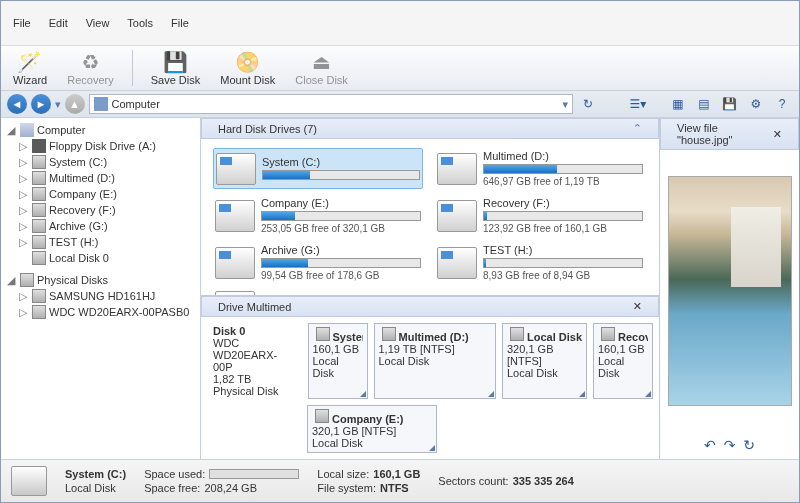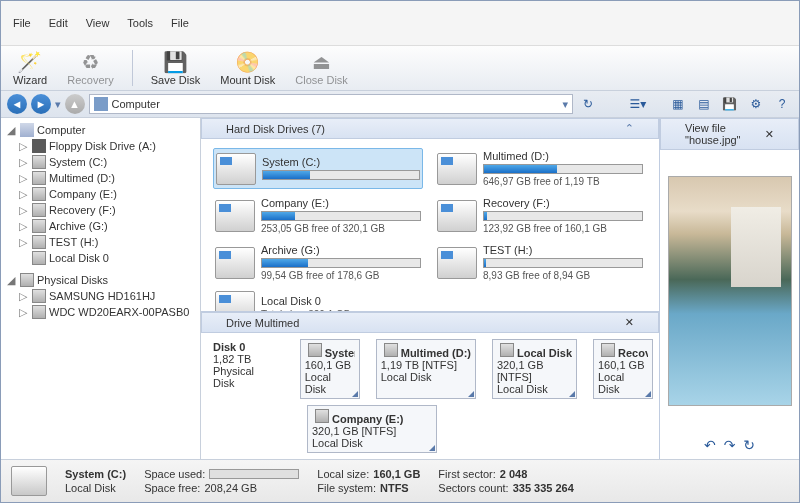--- a/index.html
+++ b/index.html
@@ -19,35 +19,35 @@
 .main{flex:1;display:flex;overflow:hidden}
 .tree{width:200px;border-right:1px solid #c8d0dc;overflow:auto;padding:4px}
 .tnode{display:flex;align-items:center;padding:1px 2px;white-space:nowrap}
 .tnode.root{font-weight:normal}
 .arr{width:10px;display:inline-block;color:#777}
 .dicon{width:14px;height:14px;margin:0 3px;background:#888;display:inline-block}
 .dicon.comp{background:linear-gradient(#d0d8e8,#a0b0d0)}
 .dicon.drive{background:linear-gradient(#e0e0e0,#b0b0b0);border:1px solid #888}
 .dicon.floppy{background:#5a5a5a}
 .center{flex:1;display:flex;flex-direction:column;overflow:hidden}
-.secthdr{background:linear-gradient(#e8eef8,#d8e2f2);border:1px solid #c0cce0;padding:3px 24px;color:#1a3a6a;display:flex;justify-content:space-between;align-items:center}
+.secthdr{background:linear-gradient(#e8eef8,#d8e2f2);border:1px solid #c0cce0;padding:3px 16px;color:#1a3a6a;display:flex;justify-content:space-between;align-items:center}
 .drives{flex:1;overflow:auto;padding:6px}
 .drow{display:flex;flex-wrap:wrap}
 .drv{width:210px;display:flex;align-items:center;margin:3px 6px;padding:2px;cursor:pointer}
 .drv.sel{background:#cce4f7;border:1px solid #7ab8e8;border-radius:2px}
 .dimg{width:40px;height:32px;background:linear-gradient(#fff,#d0d0d0);border:1px solid #999;border-radius:2px;margin-right:6px;position:relative}
 .dimg::before{content:"";position:absolute;top:3px;left:3px;width:12px;height:8px;background:#4a8fd8}
 .dinfo{flex:1}
 .dname{font-size:11px;margin-bottom:2px}
 .dbar{height:10px;background:#e8e8e8;border:1px solid #999;position:relative;margin-bottom:2px}
 .dfill{height:100%;background:linear-gradient(#4fa8e8,#1a6fc8)}
 .dfree{font-size:10px;color:#555}
 .subhdr{color:#1a3a6a;padding:4px 8px;border-bottom:1px solid #d0d8e8;display:flex;justify-content:space-between}
 .dm{border-top:1px solid #c0cce0}
-.dmbody{display:flex;padding:6px;gap:16px}
+.dmbody{display:flex;padding:6px;gap:6px}
 .dmdisk{width:100px;padding:2px 6px}
 .dmpart{width:80px;border:1px solid #b0b8c8;padding:3px 4px;font-size:10px;position:relative;background:#f5f7fa}
 .dmpart .pn{font-weight:bold;white-space:nowrap;overflow:hidden}
 .dmtri{position:absolute;bottom:1px;right:1px;width:0;height:0;border-left:6px solid transparent;border-bottom:6px solid #5a7aaa}
 .right{width:140px;border-left:1px solid #c0cce0;display:flex;flex-direction:column}
 .preview{flex:1;padding:4px;display:flex;align-items:center;justify-content:center}
 .pimg{width:124px;height:230px;background:linear-gradient(180deg,#d8c8b0 0%,#e8dcc8 15%,#c8b898 25%,#4a6858 45%,#6aa8c8 60%,#a8d4e8 100%);position:relative;border:1px solid #aaa}
 .pimg::before{content:"";position:absolute;top:30px;right:10px;width:50px;height:80px;background:linear-gradient(#f0ede5,#d8d4cc)}
 .ractions{display:flex;justify-content:center;gap:8px;padding:6px}
 .ract{color:#2a5a9a;font-size:14px}
@@ -267,20 +267,21 @@
     </div>
 
     <div class="dm">
       <div class="secthdr">
           <span>Drive Multimed</span>
           <span>✕</span>
         </div>
       <div class="dmbody">
         <div class="dmdisk">
           <div style="font-weight:bold">Disk 0</div>
+          <div>WDC WD20EARX-00P</div>
           <div>1,82 TB</div>
           <div>Physical Disk</div>
         </div>
         <div class="dmpart" style="width:60px">
             <div class="pn"><span class="dicon drive"></span><span>System</span></div>
             <div>160,1 GB</div>
             <div>Local Disk</div>
             <div class="dmtri"></div>
           </div>
         <div class="dmpart" style="width:130px">
@@ -354,21 +355,17 @@
         <span>Local size:</span> 
         <b>160,1 GB</b>
       </div>
     <div class="srow">
         <span>File system:</span> 
         <b>NTFS</b>
       </div>
   </div>
   <div class="sgroup">
     <div class="srow">
-        <span>First sector:</span> 
-        <b>2 048</b>
-      </div>
-    <div class="srow">
         <span>Sectors count:</span> 
         <b>335 335 264</b>
       </div>
   </div>
 </div>
 
 </body></html>

